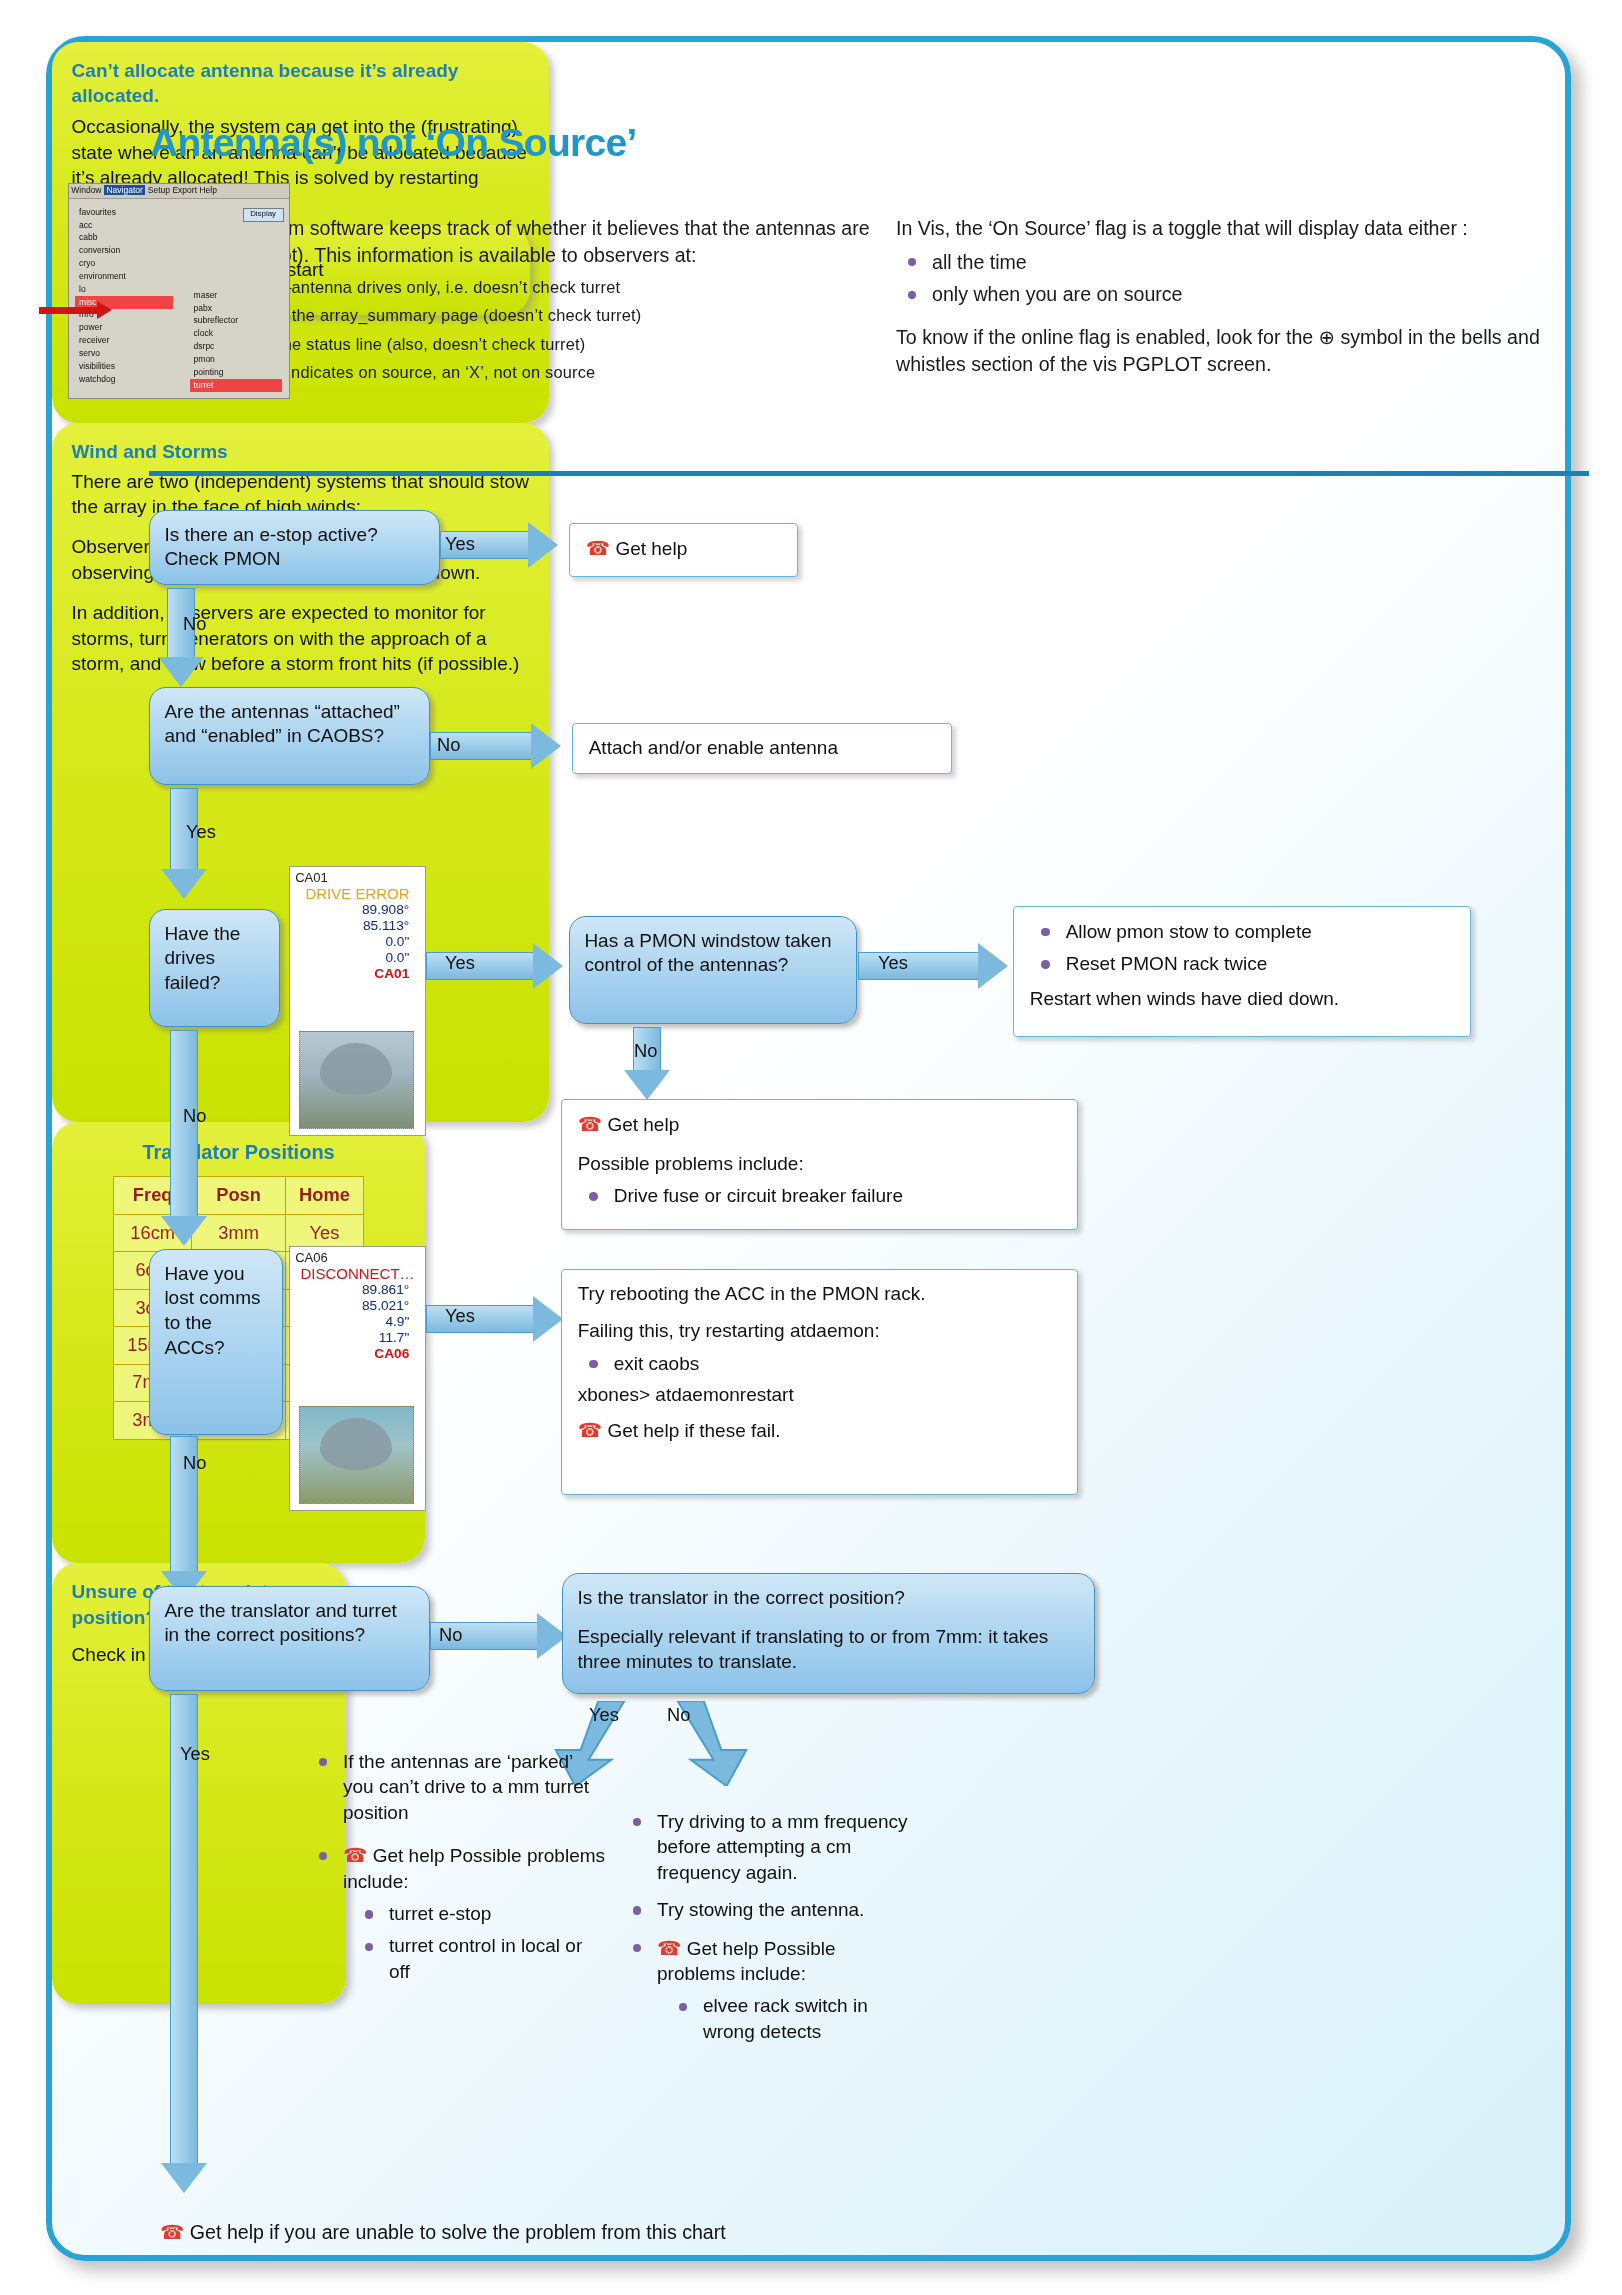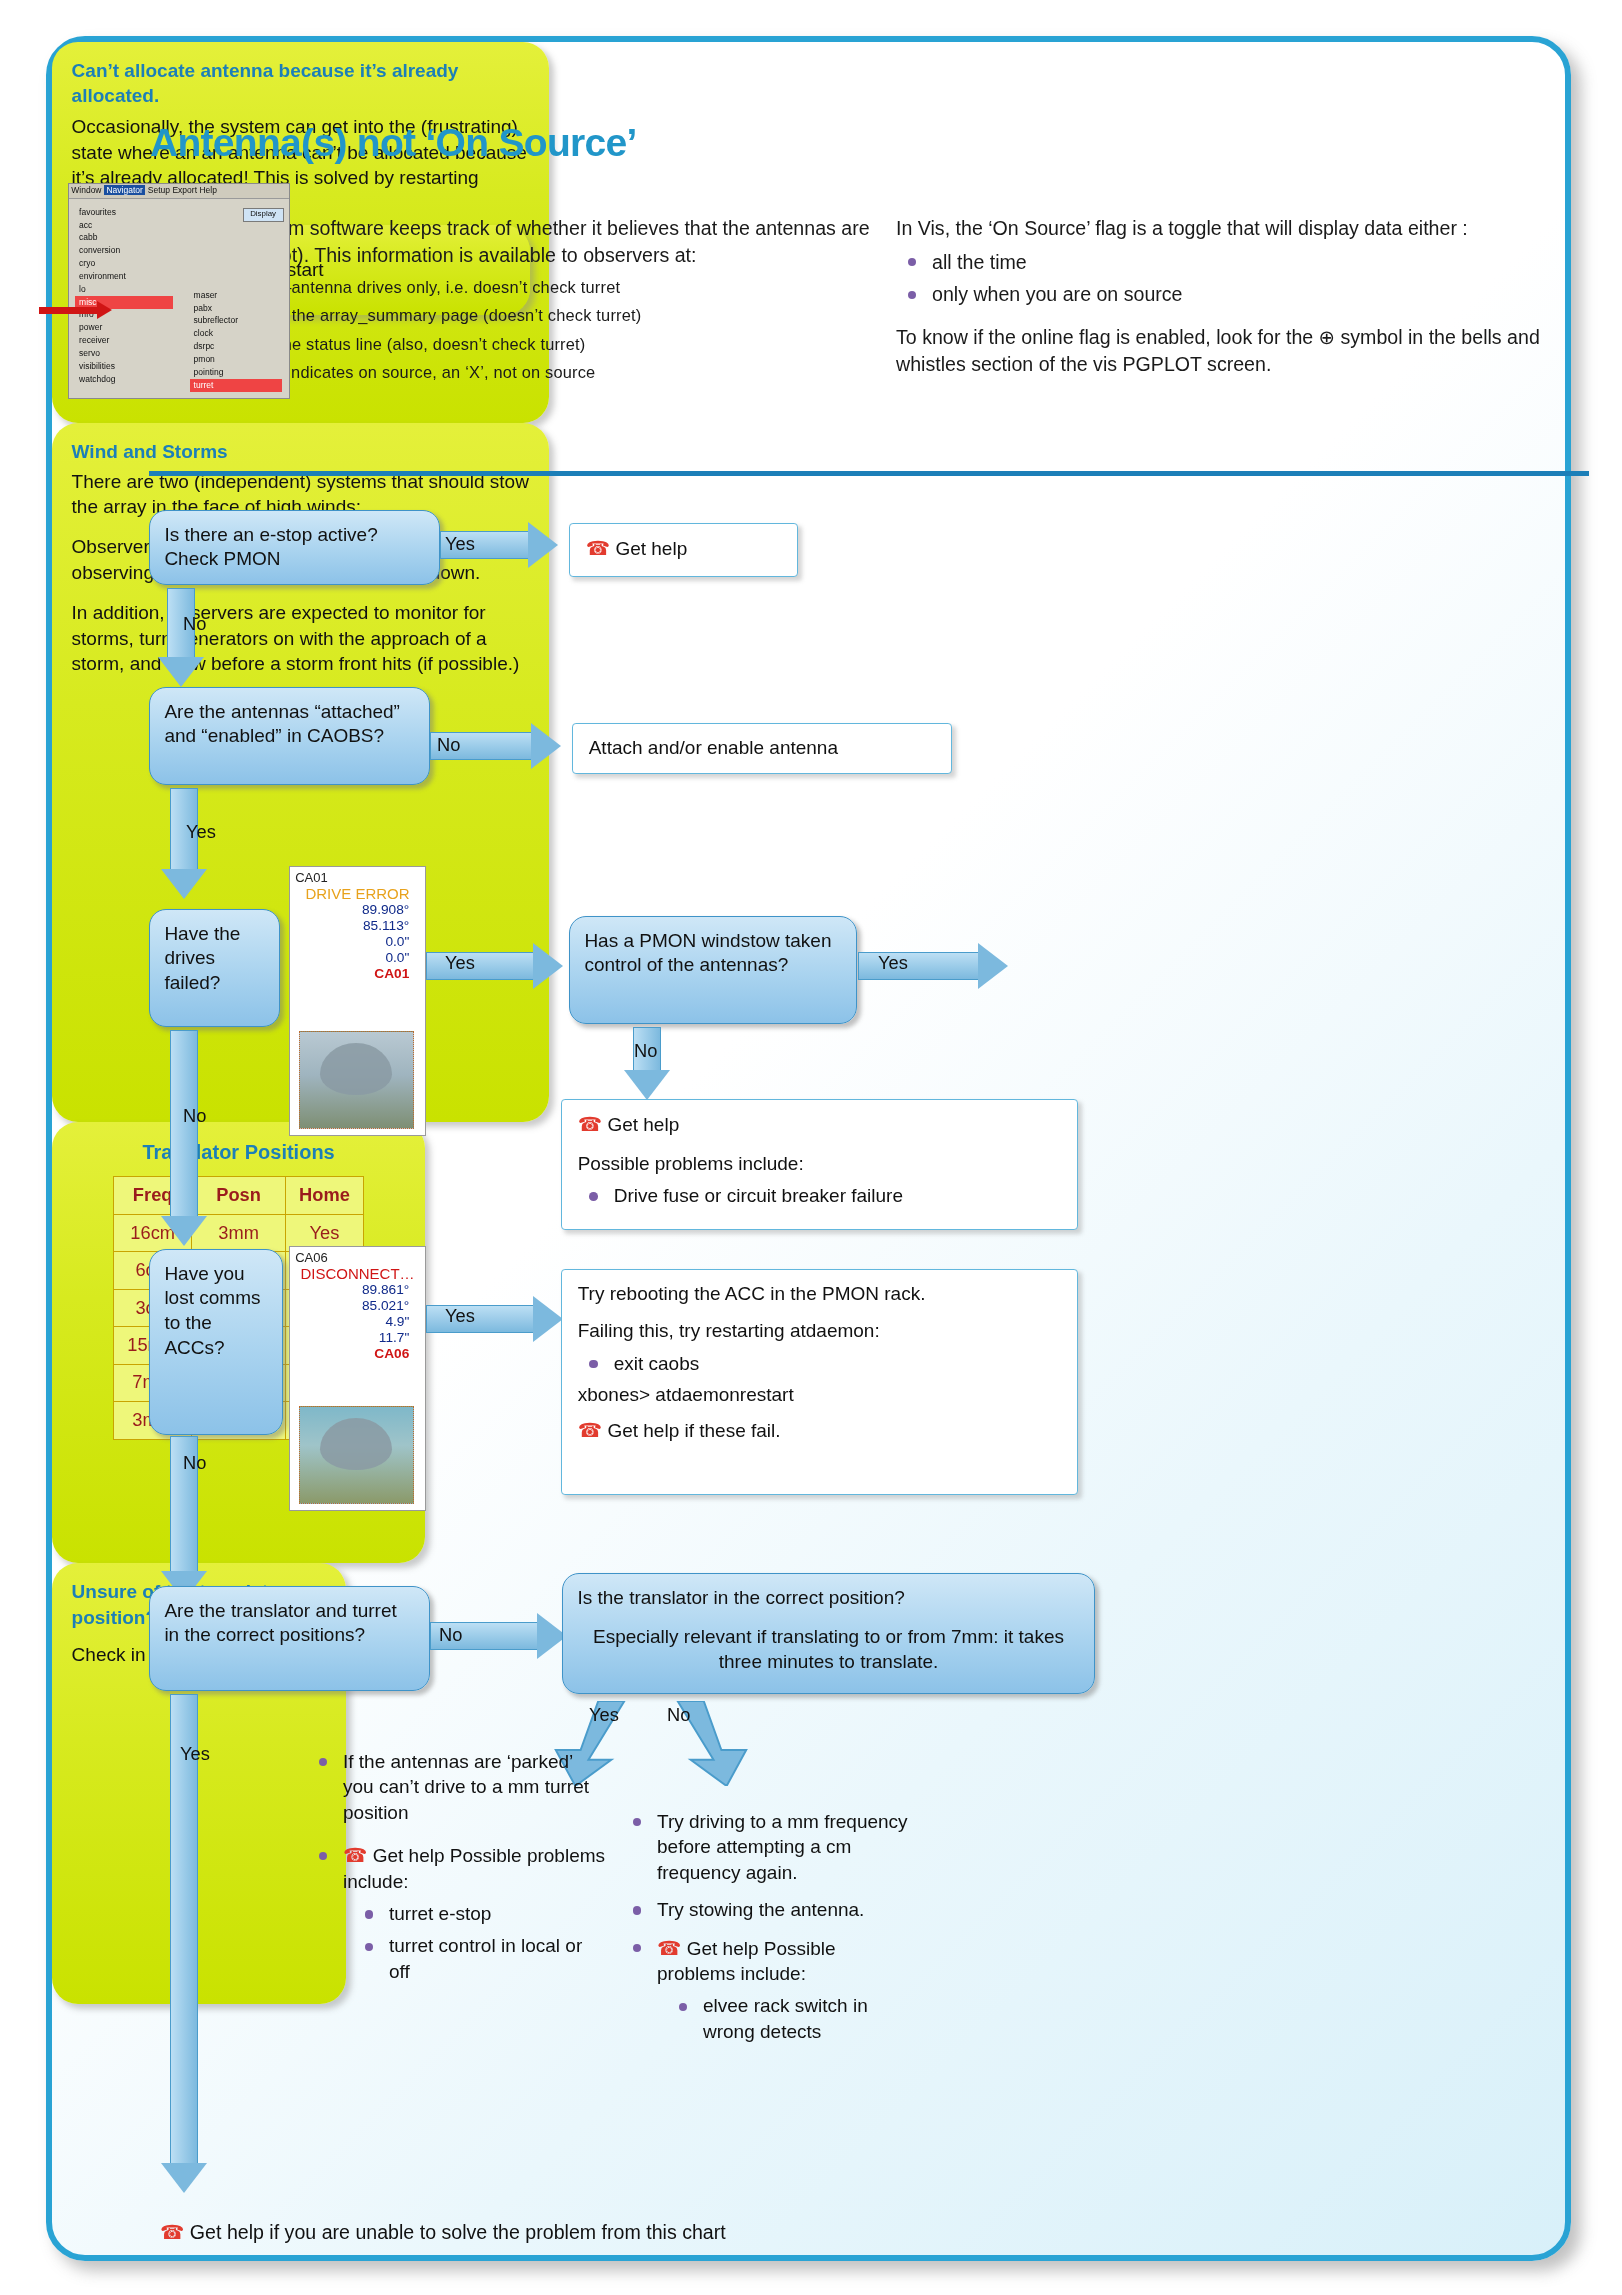--- a/index.html
+++ b/index.html
@@ -197,20 +197,27 @@
   </div>
   <div class="lbl" style="left:393px;top:910px;">Yes</div>
 
   <div class="box blue" style="left:517px;top:874px;width:288px;height:108px;">Has a PMON windstow taken control of the antennas?</div>
   <div class="arrowR" style="left:806px;top:910px;width:151px;">
     <div class="shaft" style="width:124px;"></div>
         <div class="head" style="left:120px;"></div>
   </div>
   <div class="lbl" style="left:826px;top:910px;">Yes</div>
 
+  <div class="box white" style="left:961px;top:864px;width:458px;height:131px;">
+    <ul class="bul" style="margin-top:0;">
+      <li>Allow pmon stow to complete</li>
+      <li>Reset PMON rack twice</li>
+    </ul>
+    <div style="margin-top:10.5px;">Restart when winds have died down.</div>
+  </div>
 
   <div class="arrowD" style="left:581px;top:985px;height:72px;">
     <div class="shaft" style="height:47px;"></div>
         <div class="head" style="top:43px;"></div>
   </div>
   <div class="lbl" style="left:582px;top:998px;">No</div>
 
   <div class="box white" style="left:509px;top:1057px;width:517px;height:131px;">
     <div><span class="phone">☎</span>
       <span>Get help</span></div>
@@ -275,21 +282,21 @@
 
   <div class="box blue" style="left:97px;top:1544px;width:281px;height:105px;">Are the translator and turret in the correct positions?</div>
   <div class="arrowR" style="left:378px;top:1580px;width:137px;">
     <div class="shaft" style="width:111px;"></div>
         <div class="head" style="left:107px;"></div>
   </div>
   <div class="lbl" style="left:387px;top:1582px;">No</div>
 
   <div class="box blue" style="left:510px;top:1531px;width:533px;height:121px;">
     <div>Is the translator in the correct position?</div>
-    <div style="margin-top:14.4px;text-align:center;">Especially relevant if translating to or from 7mm: it takes three minutes to translate.</div>
+    <div style="margin-top:14.4px;">Especially relevant if translating to or from 7mm: it takes three minutes to translate.</div>
   </div>
 
   <svg class="arrowDiag" style="left:497px;top:1659px;width:92px;height:85px;" viewBox="0 0 140 130">
     <polygon points="75,0 115,0 60,90 95,90 40,130 10,75 48,75" fill="#7cb9de" stroke="#4a9ccb" stroke-width="3"></polygon>
   </svg>
   <svg class="arrowDiag" style="left:609px;top:1659px;width:92px;height:85px;" viewBox="0 0 140 130">
     <polygon points="25,0 65,0 92,75 130,75 100,130 45,90 80,90" fill="#7cb9de" stroke="#4a9ccb" stroke-width="3"></polygon>
   </svg>
   <div class="lbl" style="left:537px;top:1662px;">Yes</div>
   <div class="lbl" style="left:615px;top:1662px;">No</div>

